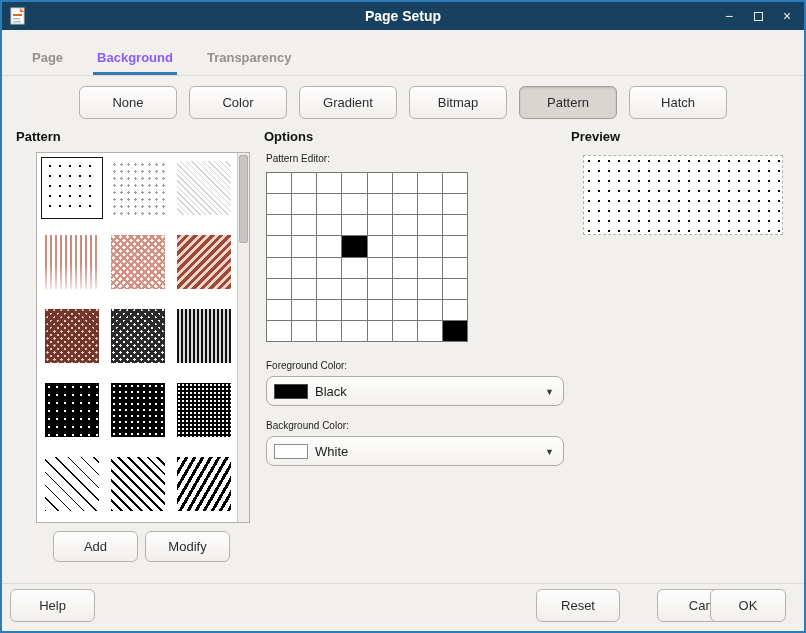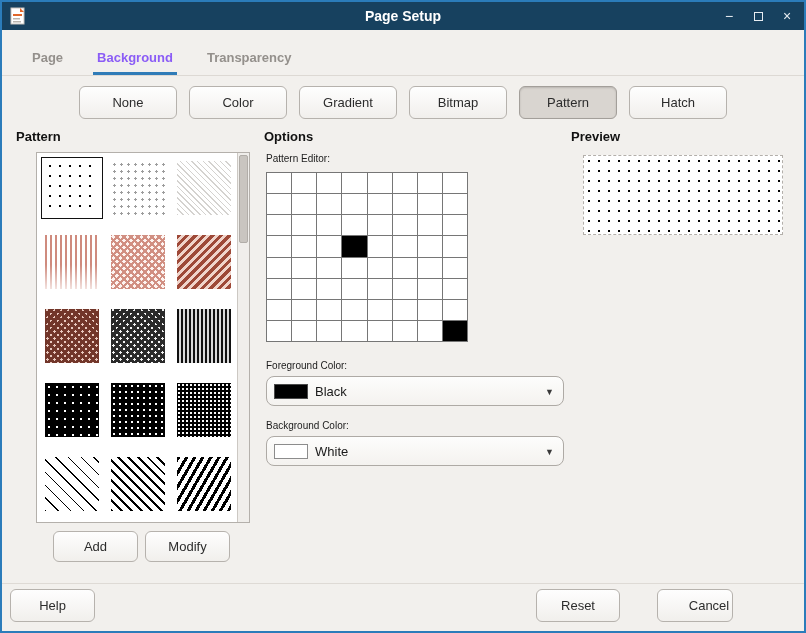--- a/index.html
+++ b/index.html
@@ -291,14 +291,15 @@
     <span class="dd-arrow">▼</span>
   </div>
 
   <div class="section-title" style="left:569px; top:127px;">Preview</div>
   <div class="preview-box pat-dots-sparse"></div>
 
   <div class="footer-divider"></div>
   <div class="btn footer-btn" style="left:8px; width:85px;text-align:right;">Help</div>
   <div class="btn footer-btn" style="left:534px; width:84px;">Reset</div>
   <div class="btn footer-btn" style="left:655px; width:76px;padding-left:28px;">Cancel</div>
+  <div class="btn footer-btn" style="left:708px; width:76px;">OK</div>
 
 </div>
 
 </body></html>

